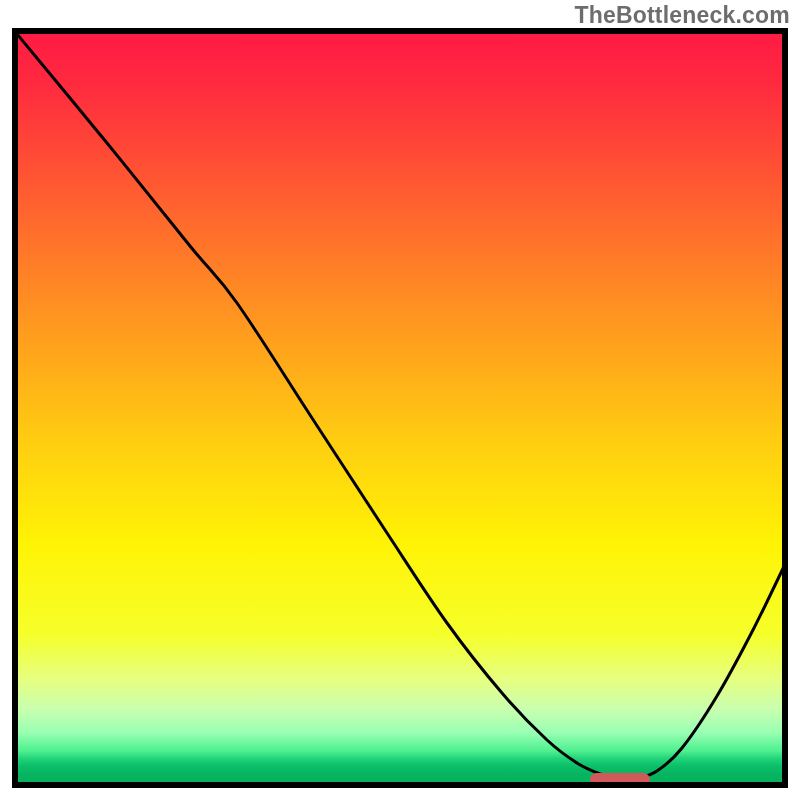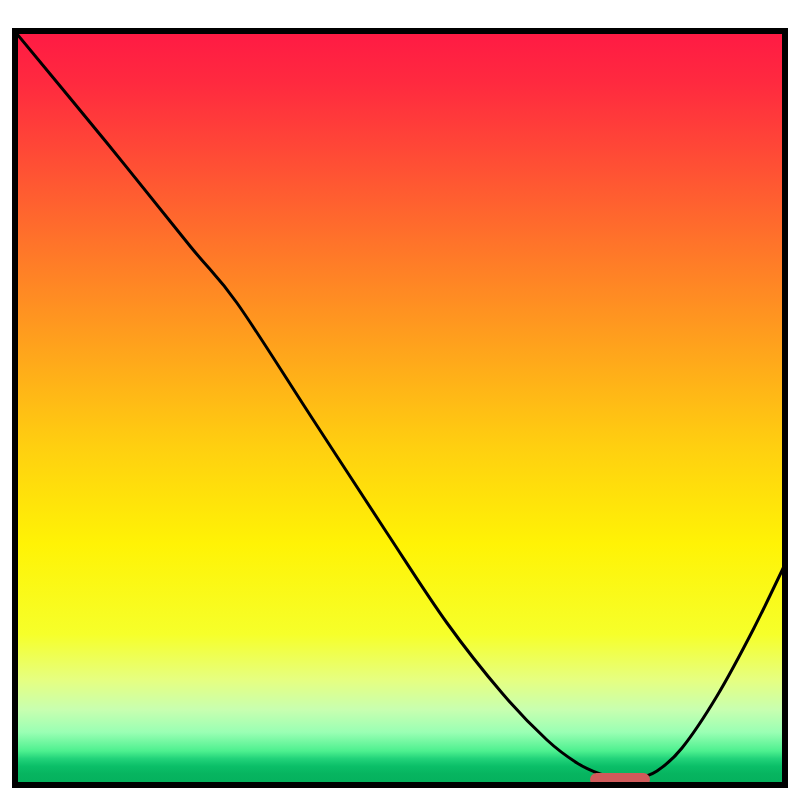--- a/index.html
+++ b/index.html
@@ -29,20 +29,21 @@
     position: absolute;
     top: 28px;
     left: 12px;
     display: block;
   }
 </style>
 </head>
 <body>
 
 <div class="container">
+  <div class="watermark">TheBottleneck.com</div>
 
   <svg id="chart-svg" width="776" height="760" shape-rendering="geometricPrecision">
     <defs>
       <linearGradient id="bg-grad" x1="0" y1="0" x2="0" y2="1">
           <stop offset="0%" stop-color="#ff1a44"></stop>
           <stop offset="7.000000000000001%" stop-color="#ff2a3f"></stop>
           <stop offset="18%" stop-color="#ff5034"></stop>
           <stop offset="30%" stop-color="#ff7a28"></stop>
           <stop offset="42%" stop-color="#ffa31c"></stop>
           <stop offset="55.00000000000001%" stop-color="#ffcf10"></stop>

